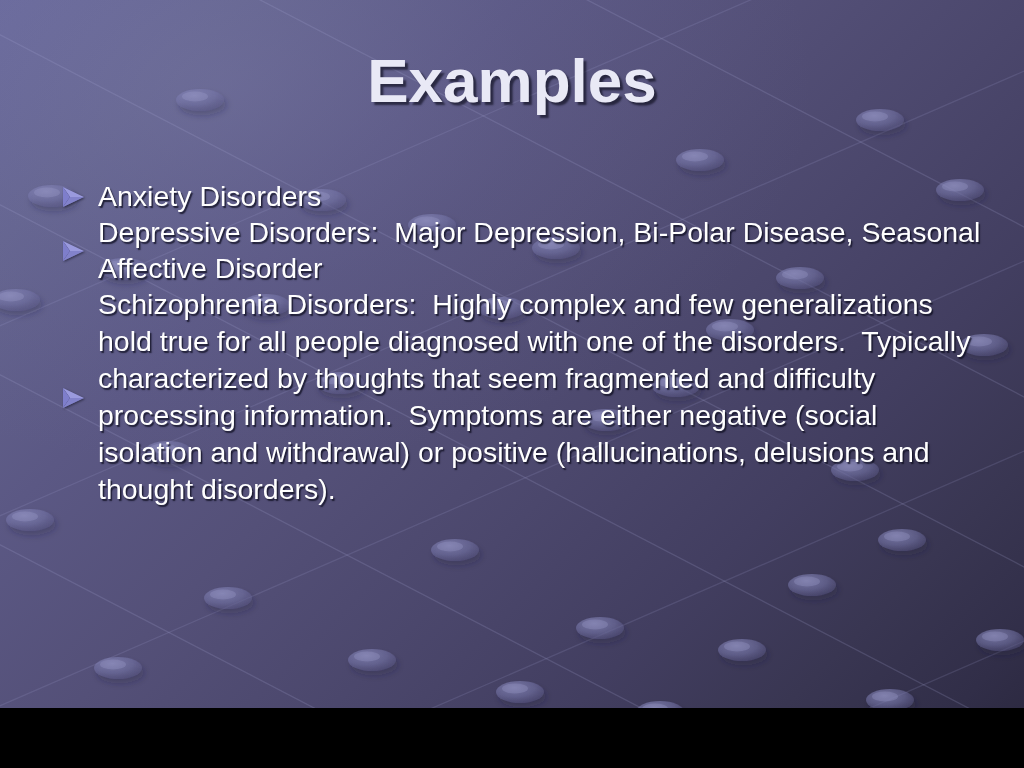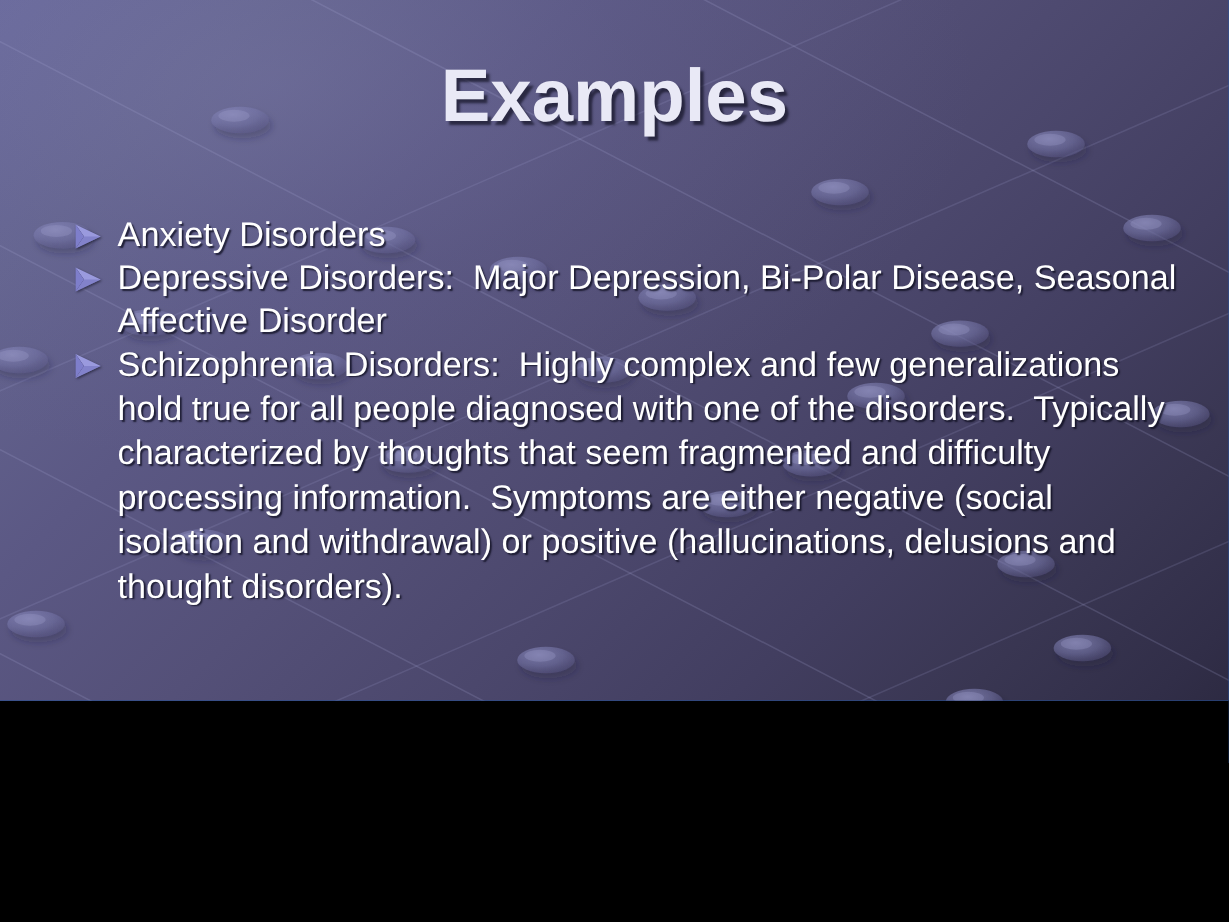--- a/index.html
+++ b/index.html
@@ -3,24 +3,24 @@
 <meta charset="utf-8">
 <style>
   html, body {
     margin: 0;
     padding: 0;
     background: #000;
   }
   #slide {
     position: relative;
     width: 1024px;
-    height: 584px;
+    height: 708px;
     overflow: hidden;
     font-family: "Liberation Sans", sans-serif;
-    background: #3b82f6;
+    background: #0f766e;
   }
 
   
   .bg-gradient {
     position: absolute;
     inset: 0;
     background:
       linear-gradient(135deg,
         #6a6a9c 0%,
         #64648f 14%,
@@ -65,21 +65,21 @@
 
   
   .body {
     position: absolute;
     left: 56px;
     top: 178px;
     width: 930px;
   }
   .bullet-row {
     display: flex;
-    align-items: flex-start;
+    align-items: center;
     color: #ffffff;
     font-size: 28.5px;
     line-height: 36px;
     text-shadow: 1.5px 1.5px 1.3px rgba(12,12,28,0.78);
   }
   .bullet-row + .bullet-row { }
 
   .bullet-marker {
     flex: 0 0 42px;
     width: 42px;

